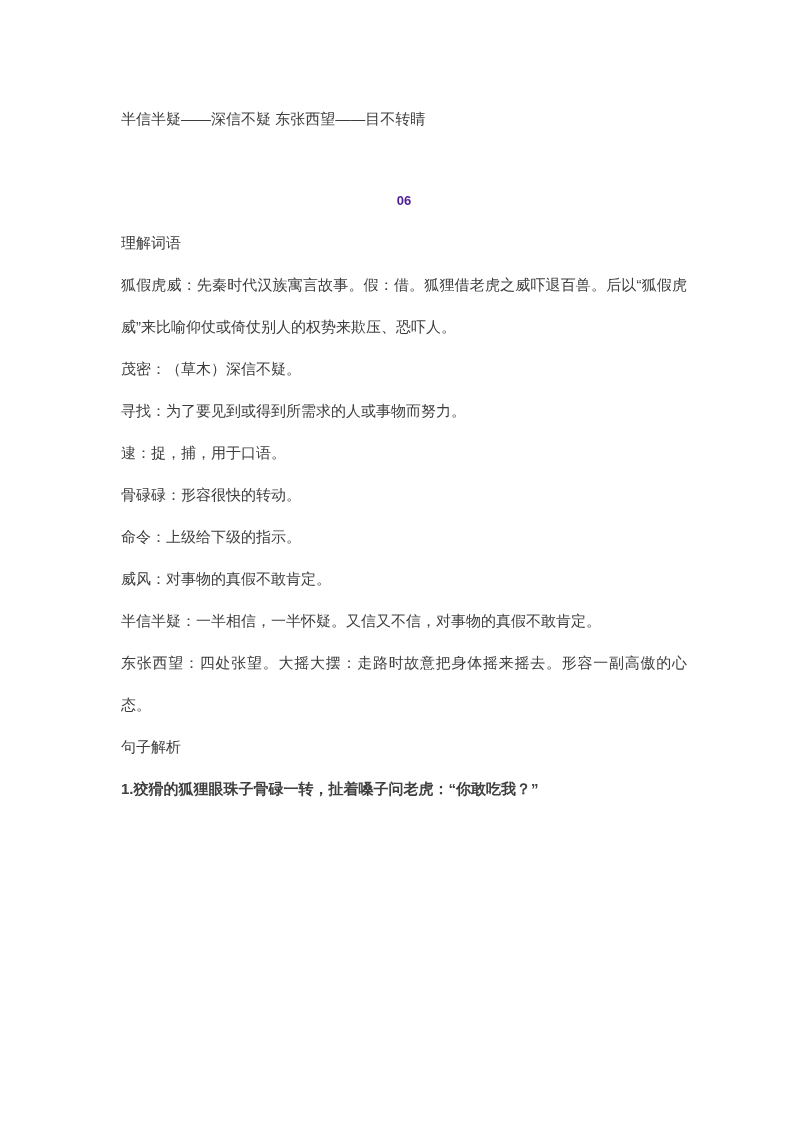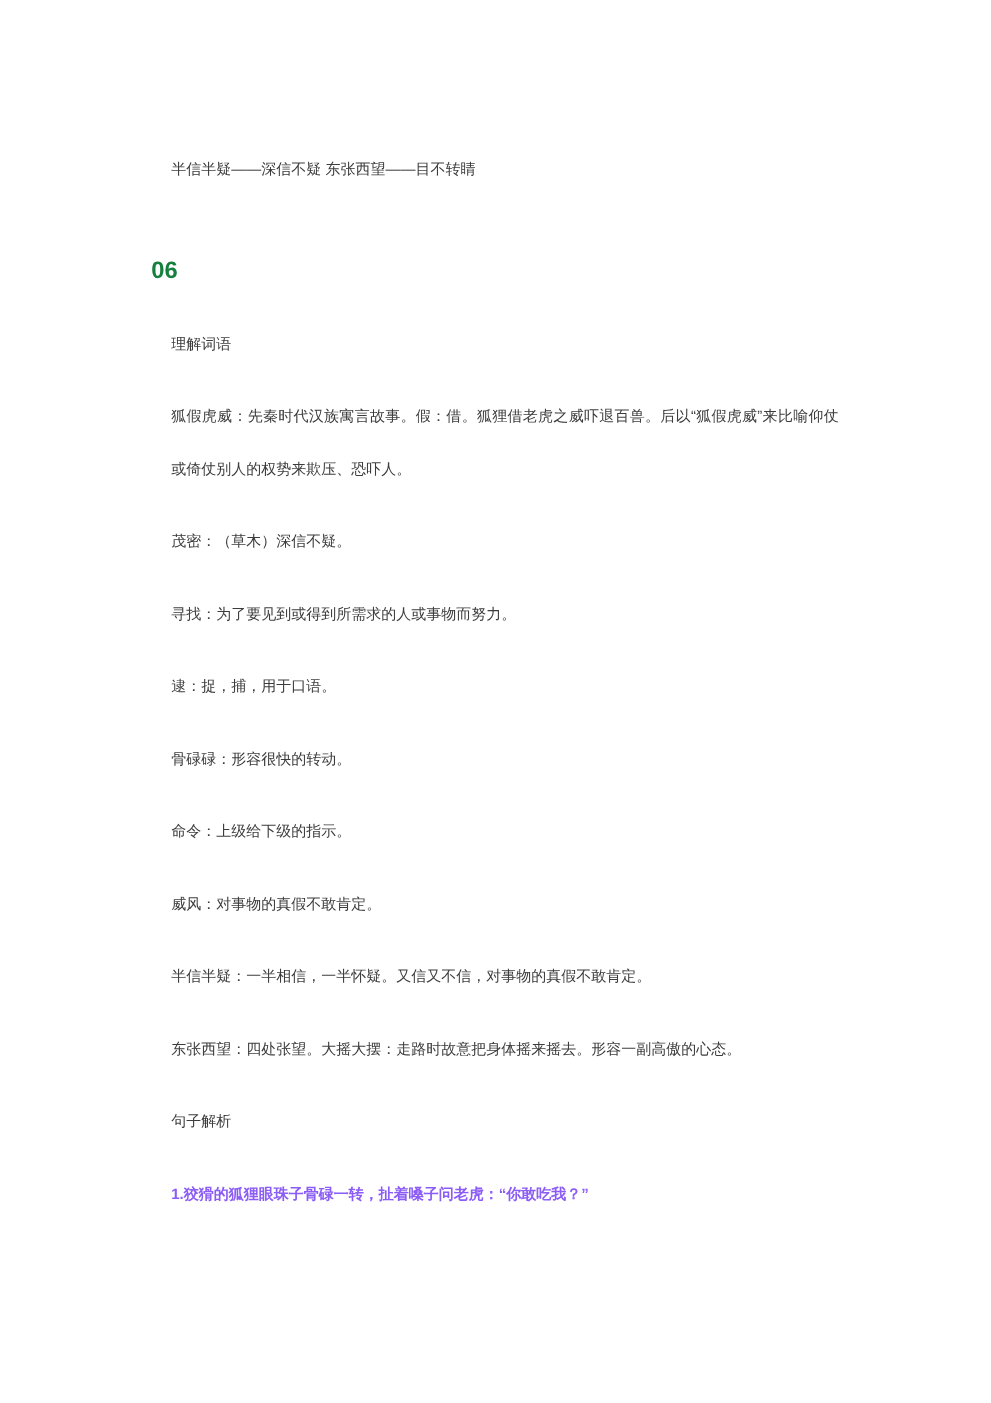--- a/index.html
+++ b/index.html
@@ -18,38 +18,39 @@
     width: 793px;
     height: 1122px;
     background: #ffffff;
     box-sizing: border-box;
     padding: 98px 106px 0 121px;
   }
   .content {
     width: 566px;
   }
   .line {
-    margin: 16px;
-    font-size: 12px;
+    margin: 0;
+    font-size: 15px;
     line-height: 42px;
     letter-spacing: 0px;
     color: #3c3c3c;
     word-break: break-all;
     text-align: justify;
   }
   .section-number {
     margin: 40px 0 0 0;
-    font-size: 19px;
+    font-size: 13px;
     line-height: 42px;
     font-weight: bold;
-    color: #15803d;
+    color: #4c1d95;
+    text-align: center;
   }
   .bold-line {
     font-weight: bold;
-    color: #8b5cf6;
+    color: #404040;
   }
 </style>
 </head>
 <body>
 
 <div class="page">
   <div class="content">
 
     <p class="line">半信半疑——深信不疑 东张西望——目不转睛</p>
 

